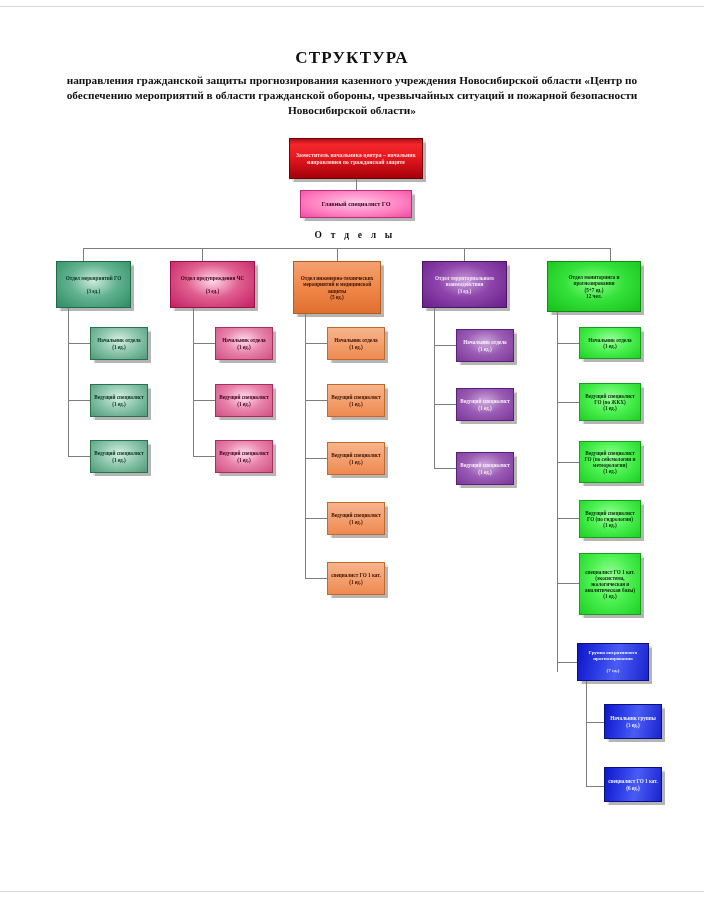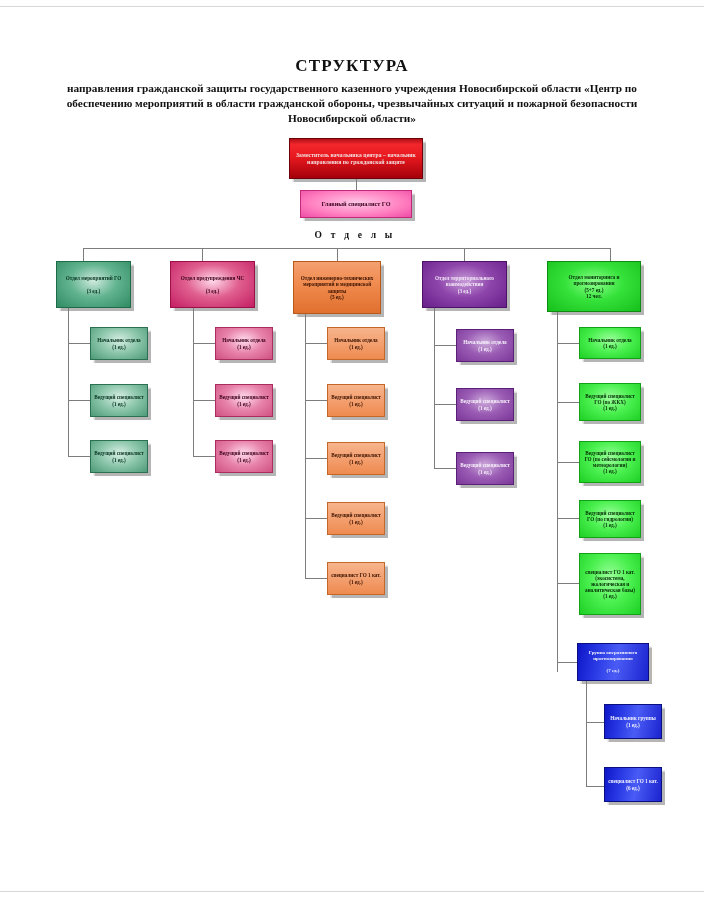--- a/index.html
+++ b/index.html
@@ -27,21 +27,21 @@
     left: 0; right: 0;
     height: 1px;
     background: #d8d8d8;
   }
   #rule-top { top: 6px; }
   #rule-bottom { bottom: 8px; }
 
   
   #title-block {
     position: absolute;
-    top: 56px;
+    top: 48px;
     left: 30px;
     width: 644px;
     text-align: center;
   }
   #title-main {
     font-size: 17px;
     font-weight: bold;
     letter-spacing: 1.2px;
     margin-bottom: 5px;
   }
@@ -163,21 +163,21 @@
 </head>
 <body>
 
 <div id="page">
 
   <div class="page-rule" id="rule-top"></div>
   <div class="page-rule" id="rule-bottom"></div>
 
   <div id="title-block">
     <div id="title-main">СТРУКТУРА</div>
-    <div id="title-sub">направления гражданской защиты государственного казенного учреждения Новосибирской области «Центр по обеспечению мероприятий в области гражданской обороны, чрезвычайных ситуаций и пожарной безопасности Новосибирской области»</div>
+    <div id="title-sub">направления гражданской защиты прогнозирования казенного учреждения Новосибирской области «Центр по обеспечению мероприятий в области гражданской обороны, чрезвычайных ситуаций и пожарной безопасности Новосибирской области»</div>
   </div>
 
   <div class="box" id="box-deputy">
     <span class="txt">Заместитель начальника центра – начальник направления по гражданской защите</span>
   </div>
 
   <div class="conn v" style="left:356px; top:179px; height:11px;"></div>
 
   <div class="box" id="box-chief">
     <span class="txt">Главный специалист ГО</span>

